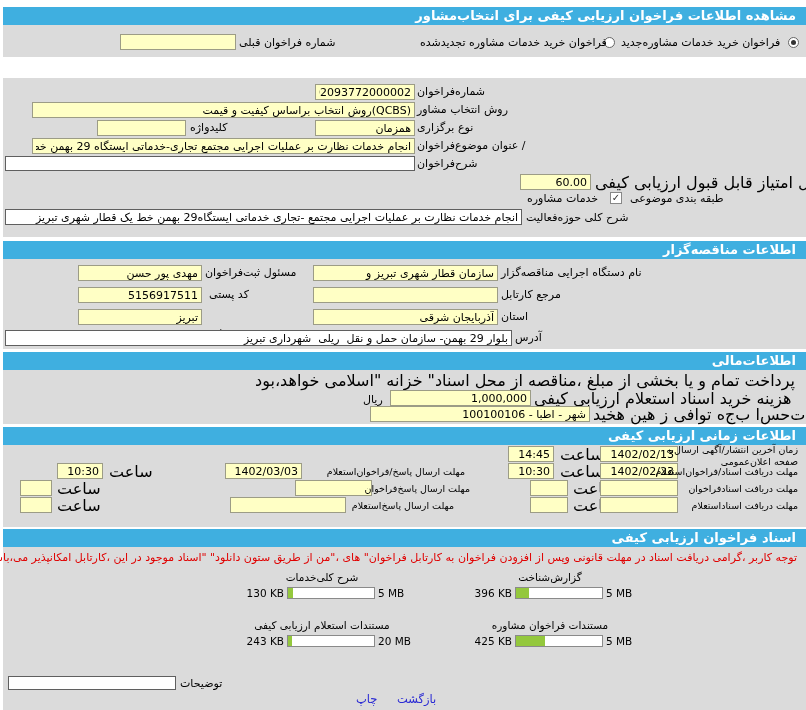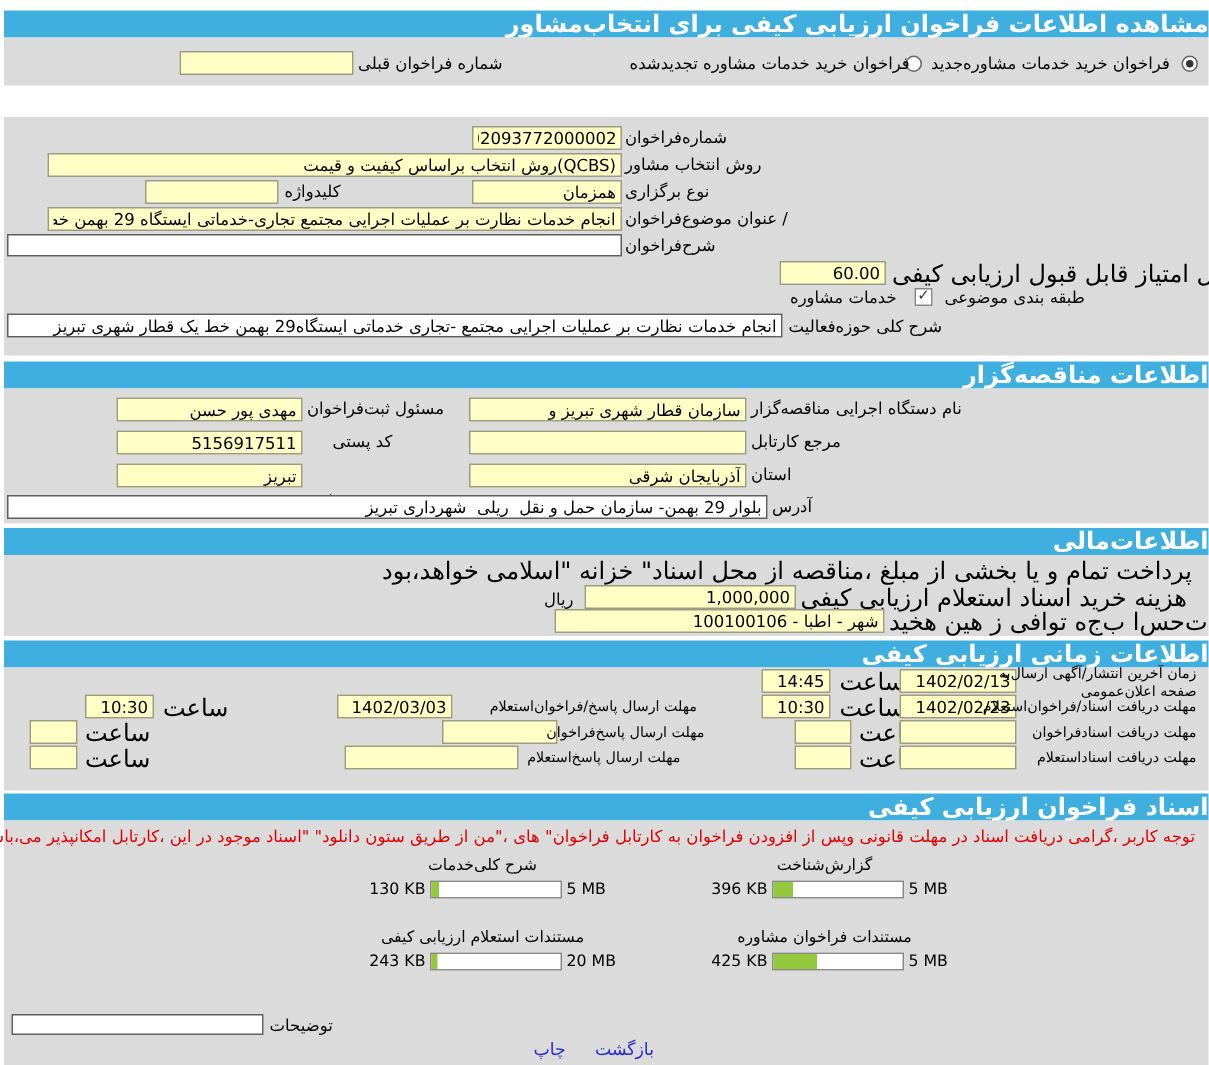--- a/index.html
+++ b/index.html
@@ -1,20 +1,20 @@
 <!DOCTYPE html>
 <html lang="fa" dir="rtl" style="--header-blue: #3FAFE0; --body-gray: #DBDBDB; --input-yellow: #FFFFC5; --progress-green: #94C83D; --warning-red: #E00000; --link-blue: #2A2AD4;"><head>
 <meta charset="utf-8">
 <style>
   *{box-sizing:border-box;margin:0;padding:0}
   html,body{background:#fff}
   body{font-family:"DejaVu Sans",sans-serif}
   .page{position:relative;width:806px;height:710px;overflow:hidden;background:#fff;direction:rtl}
   .bar{position:absolute;left:3px;right:0;height:18px;background:var(--header-blue,#3FAFE0);
-       color:#fff;font-size:16px;font-weight:bold;line-height:18px;padding-right:0;white-space:nowrap}
+       color:#fff;font-size:13px;font-weight:bold;line-height:18px;padding-right:10px;white-space:nowrap}
   .gray{position:absolute;left:3px;right:0;background:var(--body-gray,#DBDBDB)}
   .lbl{position:absolute;font-size:11px;color:#000;white-space:nowrap;line-height:14px}
   .sm{font-size:16px}
   input.yin,input.win{position:absolute;height:16px;font-size:11px;padding:0 3px;direction:rtl;
        text-align:right;font-family:"DejaVu Sans",sans-serif;color:#000}
   input.yin{background:var(--input-yellow,#FFFFC5);border:1px solid #9c9c86}
   input.win{background:#fff;border:1px solid #5f5f5f}
   .ctr{text-align:center}
   .radio{position:absolute;width:11px;height:11px;border-radius:50%;border:1px solid #666;background:#fff}
   .radio.sel::after{content:"";position:absolute;inset:2px;border-radius:50%;background:#333}
@@ -83,21 +83,21 @@
   <div class="gray" style="top:259px;height:90px"></div>
 
   <input class="yin" style="left: 313px; top: 265px; width: 185px;" value="سازمان قطار شهری تبریز و">
   <span class="lbl" style="left:501px;top:266px">نام دستگاه اجرایی  مناقصه‌گزار</span>
   <input class="yin" style="left: 78px; top: 265px; width: 124px;" value="مهدی پور حسن">
   <span class="lbl" style="left:205px;top:266px">مسئول ثبت‌فراخوان</span>
 
   <input class="yin" style="left: 313px; top: 287px; width: 185px;" value="">
   <span class="lbl" style="left:501px;top:288px">مرجع کارتابل</span>
   <input class="yin" style="left: 78px; top: 287px; width: 124px;" value="5156917511">
-  <span class="lbl" style="left:222px;top:288px">کد پستی</span>
+  <span class="lbl" style="left:209px;top:288px">کد پستی</span>
 
   <input class="yin" style="left: 313px; top: 309px; width: 185px;" value="آذربایجان شرقی">
   <span class="lbl" style="left:501px;top:310px">استان</span>
   <input class="yin" style="left: 78px; top: 309px; width: 124px;" value="تبریز">
   <span class="lbl" style="left:205px;top:326px">شهر</span>
 
   <input class="win ctr" style="left: 5px; top: 330px; width: 507px;" value="بلوار 29 بهمن- سازمان حمل و نقل  ریلی  شهرداری تبریز">
   <span class="lbl" style="left:515px;top:331px">آدرس</span>
 
   <div class="bar" style="top:352px">

